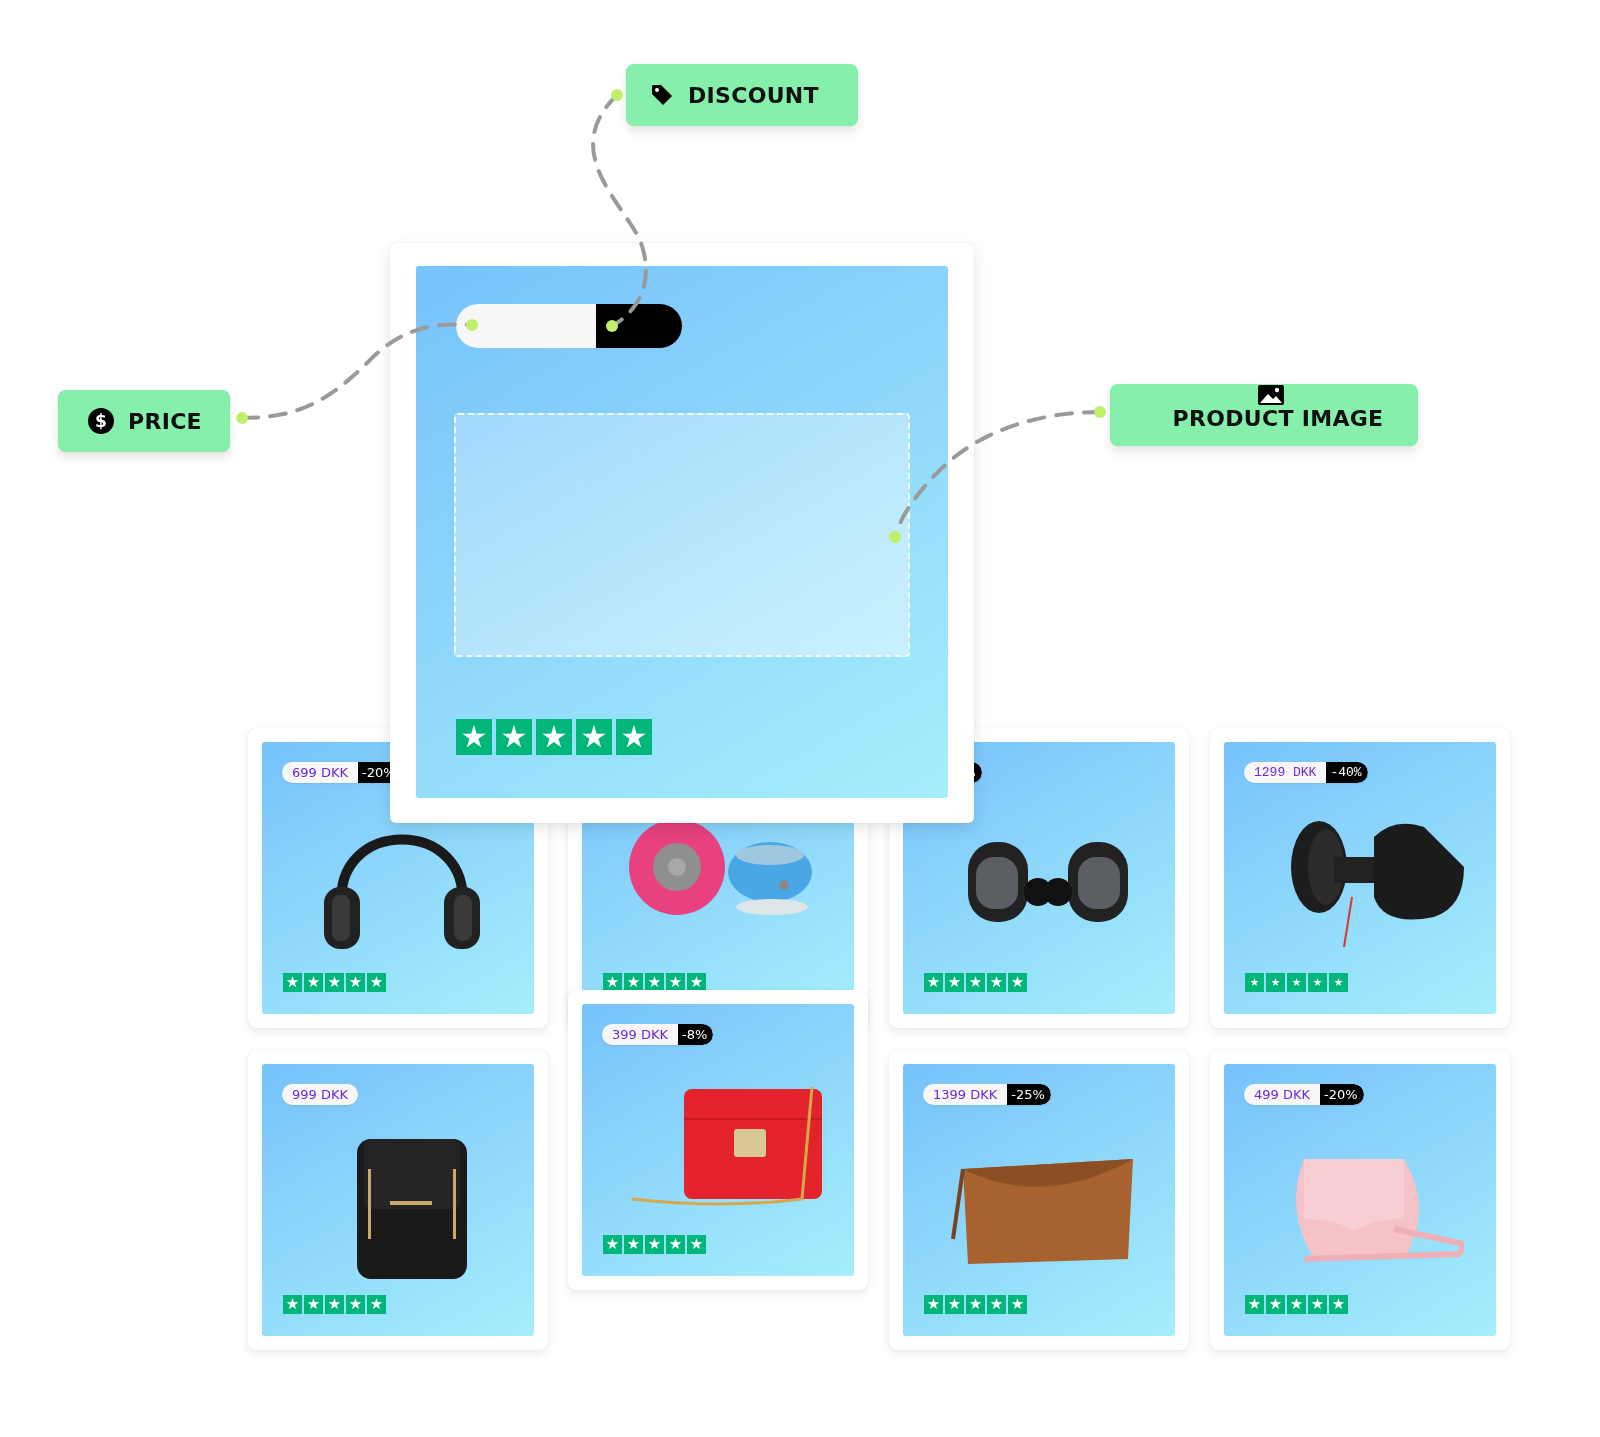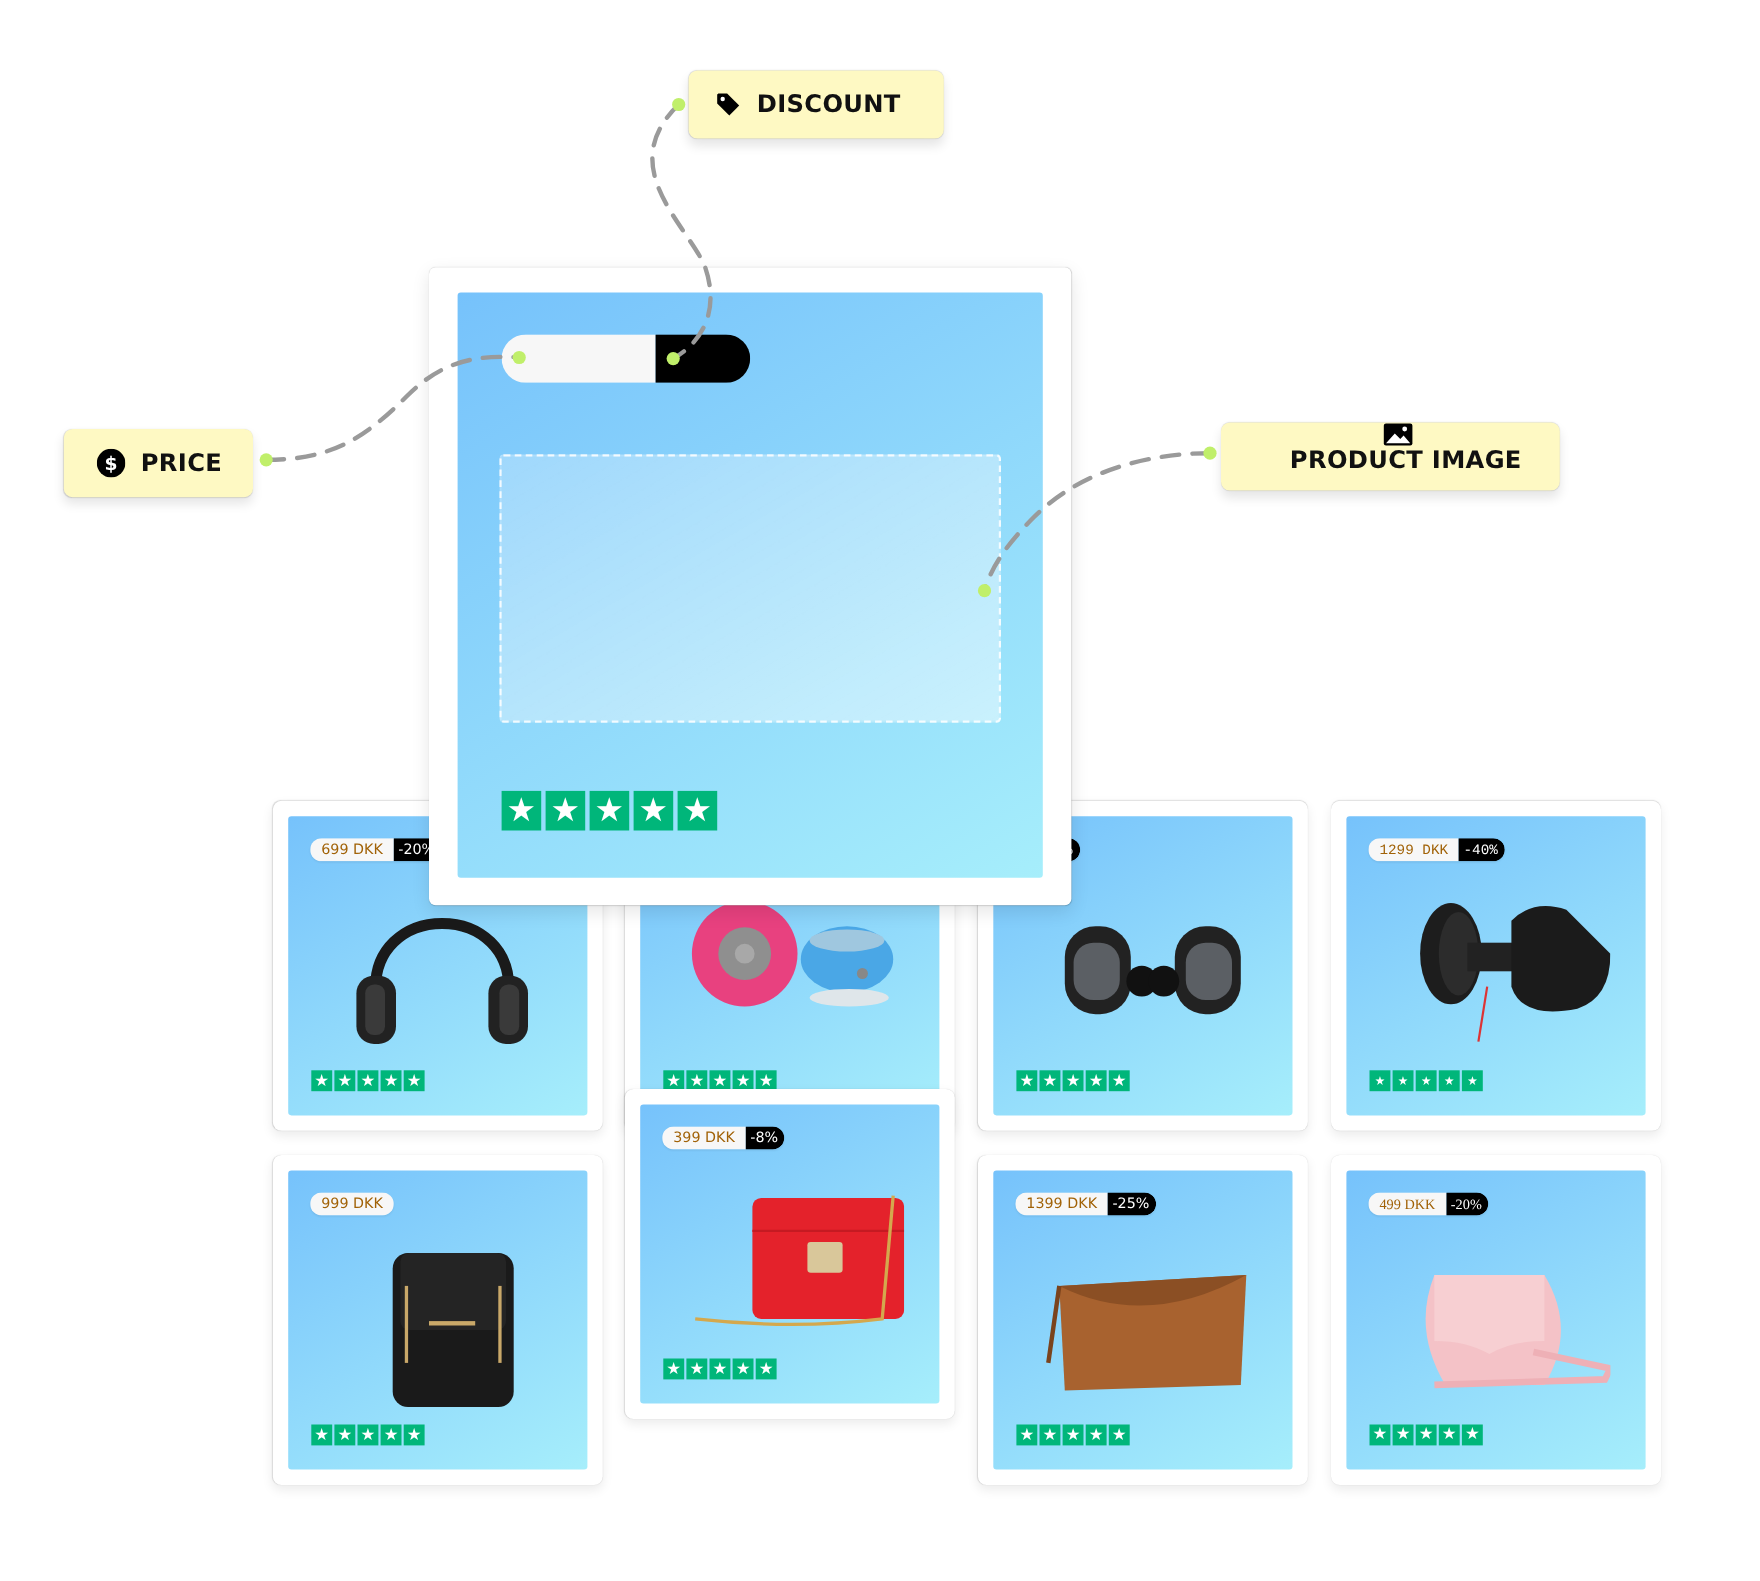--- a/index.html
+++ b/index.html
@@ -7,21 +7,21 @@
          font-family: "DejaVu Sans", sans-serif; }
 
   .card { position: absolute; width: 300px; height: 300px; background: #fff;
           border-radius: 8px; box-shadow: 0 4px 10px rgba(0,0,0,0.08), 0 0 1px rgba(0,0,0,0.15); }
   .card .panel { position: absolute; left: 14px; top: 14px; width: 272px; height: 272px;
           border-radius: 3px; overflow: hidden;
           background: linear-gradient(150deg, #76c2fb 0%, #8fd8fb 50%, #a6eefb 100%); }
   .badge { position: absolute; left: 20px; top: 20px; height: 21px; display: flex;
            border-radius: 11px; overflow: hidden; font-size: 13px; line-height: 21px;
            box-shadow: 0 1px 2px rgba(0,0,0,0.08); }
-  .badge .price { background: #f7f7f7; color: #a16207; padding: 0 10px 0 10px; }
+  .badge .price { background: #f7f7f7; color: #6d28d9; padding: 0 10px 0 10px; }
   .badge .disc { background: #000; color: #fff; padding: 0 6px 0 4px; border-radius: 0 11px 11px 0; }
   .stars { position: absolute; left: 21px; bottom: 22px; display: flex; gap: 2px; }
   .star { width: 19px; height: 19px; background: #00b67a; display: flex; align-items: center;
           justify-content: center; color: #fff; font-size: 15px; line-height: 19px; }
   .prod { position: absolute; left: 40px; top: 55px; width: 200px; height: 160px; }
 
   .big { position: absolute; left: 390px; top: 243px; width: 584px; height: 580px; background: #fff;
          border-radius: 6px; box-shadow: 0 6px 16px rgba(0,0,0,0.10), 0 0 1px rgba(0,0,0,0.2); }
   .big .panel { position: absolute; left: 26px; top: 23px; width: 532px; height: 532px; border-radius: 3px;
          background: linear-gradient(150deg, #76c2fb 0%, #8fd8fb 50%, #a6eefb 100%); }
@@ -29,21 +29,21 @@
          overflow: hidden; display: flex; }
   .big .pill .l { width: 140px; background: #f7f7f7; }
   .big .pill .r { flex: 1; background: #000; }
   .big .imgbox { position: absolute; left: 38px; top: 147px; width: 452px; height: 240px;
          border: 2px dashed rgba(255,255,255,0.85); border-radius: 4px;
          background: linear-gradient(150deg, rgba(255,255,255,0.25), rgba(255,255,255,0.45)); }
   .big .bstars { position: absolute; left: 40px; top: 453px; display: flex; gap: 4px; }
   .big .bstar { width: 36px; height: 36px; background: #00b67a; color: #fff; font-size: 30px;
          display: flex; align-items: center; justify-content: center; line-height: 36px; }
 
-  .label { position: absolute; background: #fef9c3; border-radius: 8px; height: 62px;
+  .label { position: absolute; background: #86efac; border-radius: 8px; height: 62px;
            box-shadow: 0 6px 10px rgba(0,0,0,0.10), 0 0 1px rgba(0,0,0,0.15);
            display: flex; align-items: center; font-weight: bold; font-size: 22px; color: #111;
            letter-spacing: 0.3px; }
   .label svg { margin-right: 14px; }
 
   .connectors { position: absolute; left: 0; top: 0; width: 1600px; height: 1437px; pointer-events: none; }
 </style>
 </head>
 <body>
 
@@ -205,21 +205,21 @@
         </div>
       <div class="stars">
           <span class="star">★</span>
           <span class="star">★</span>
           <span class="star">★</span>
           <span class="star">★</span>
           <span class="star">★</span>
         </div>
     </div>
     </div>
-    <div class="card" style="left: 1210px; top: 1050px; font-family: Liberation Serif, serif;">
+    <div class="card" style="left: 1210px; top: 1050px;">
       <div class="panel">
       <div>
           <svg class="prod" viewBox="0 0 200 160">
             <path d="M40 40 L 140 40 Q 170 90 140 140 L 50 140 Q 20 90 40 40 Z" fill="#f4c2c7"></path>
    <path d="M40 40 L 140 40 L 140 100 Q 110 100 90 112 Q 70 100 40 100 Z" fill="#f7cfd2"></path>
    <path d="M130 110 L 200 125 L 195 135 L 40 140" fill="none" stroke="#eeb0b6" stroke-width="6"></path>
           </svg>
         </div>
       <div class="badge">
           <span class="price">499 DKK</span>

